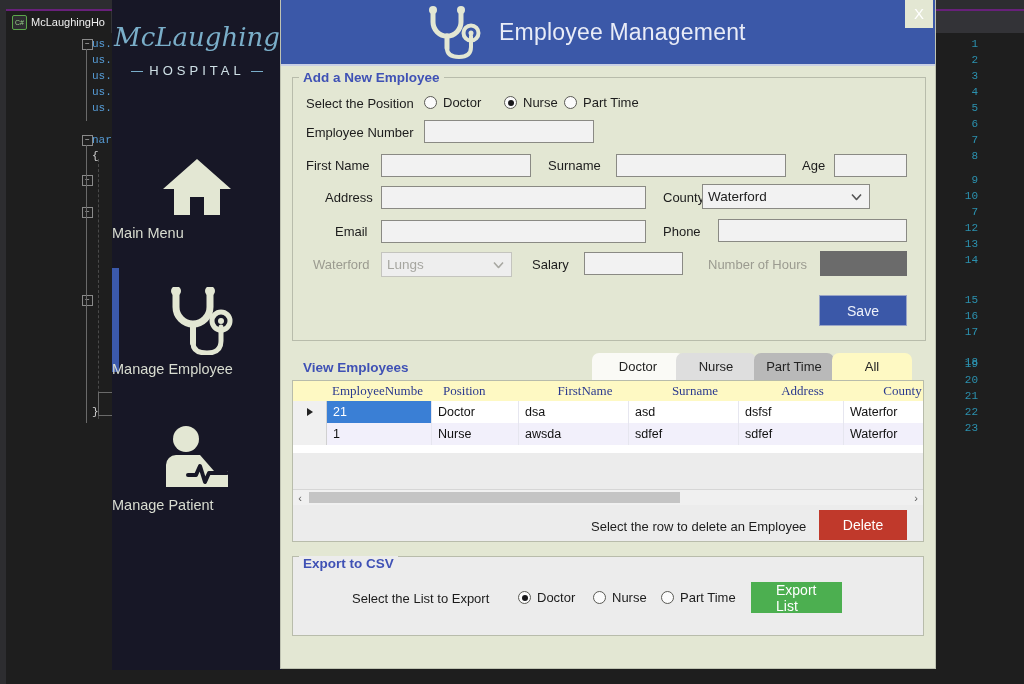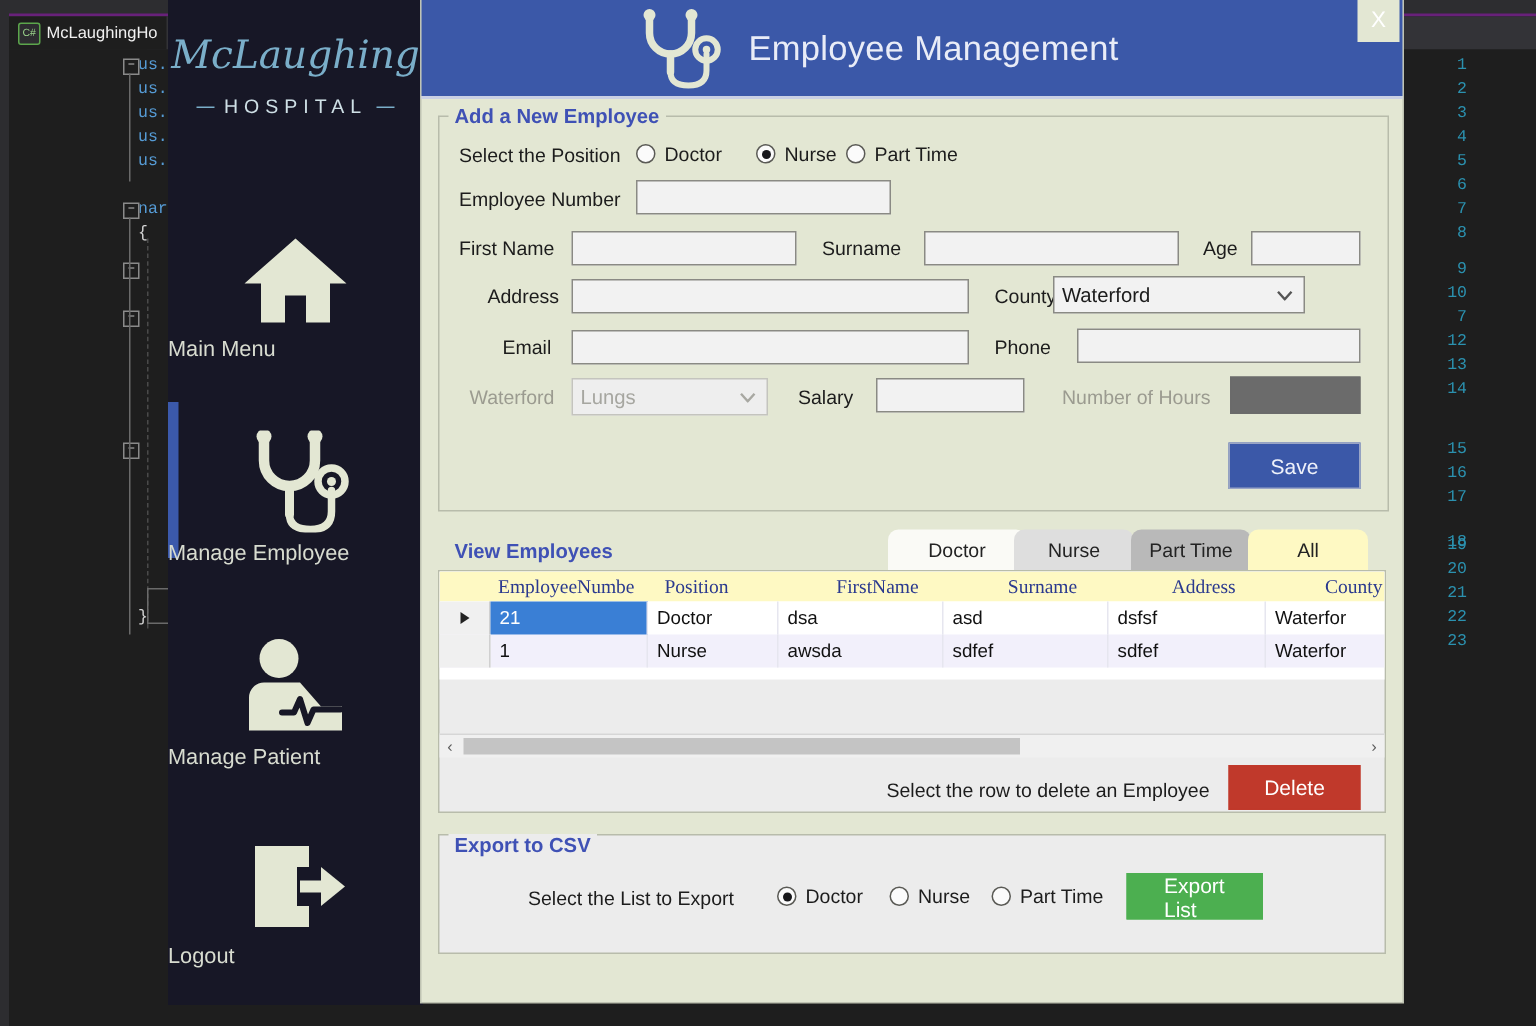--- a/index.html
+++ b/index.html
@@ -255,29 +255,20 @@
 
   <div class="nav-item" style="top:425px">
     <svg class="nav-icon" width="74" height="66" viewBox="0 0 74 66">
       <circle cx="26" cy="14" r="13" fill="#e3e7d3"></circle>
       <path d="M6 62 V40 a10 10 0 0 1 10 -10 h24 l14 16 h14 v16 Z" fill="#e3e7d3"></path>
       <path d="M28 50 h8 l4 -9 l5 16 l4 -9 h18" fill="none" stroke="#171726" stroke-width="4" stroke-linejoin="round" stroke-linecap="round"></path>
     </svg>
     <span class="nav-label">Manage Patient</span>
   </div>
 
-  <div class="nav-item" style="top:558px">
-    <svg class="nav-icon" width="74" height="66" viewBox="0 0 74 66">
-      <path d="M10 6 h26 v54 h-26 Z" fill="#e3e7d3"></path>
-      <path d="M30 6 h16 v14 h-8 v26 h8 v14 h-16 Z" fill="#e3e7d3"></path>
-      <path d="M40 33 h18" stroke="#e3e7d3" stroke-width="8" stroke-linecap="butt"></path>
-      <path d="M54 20 L70 33 L54 46 Z" fill="#e3e7d3"></path>
-    </svg>
-    <span class="nav-label">Logout</span>
-  </div>
 </div>
 
 <div class="app">
 
   <div class="app-header">
     <svg class="header-steth" width="66" height="58" viewBox="0 0 66 58">
       <path d="M12 4 v12 a14 14 0 0 0 28 0 V4" fill="none" stroke="#e3e7d3" stroke-width="5" stroke-linecap="round"></path>
       <circle cx="12" cy="4" r="4" fill="#e3e7d3"></circle>
       <circle cx="40" cy="4" r="4" fill="#e3e7d3"></circle>
       <path d="M26 30 v12" fill="none" stroke="#e3e7d3" stroke-width="5" stroke-linecap="round"></path>

